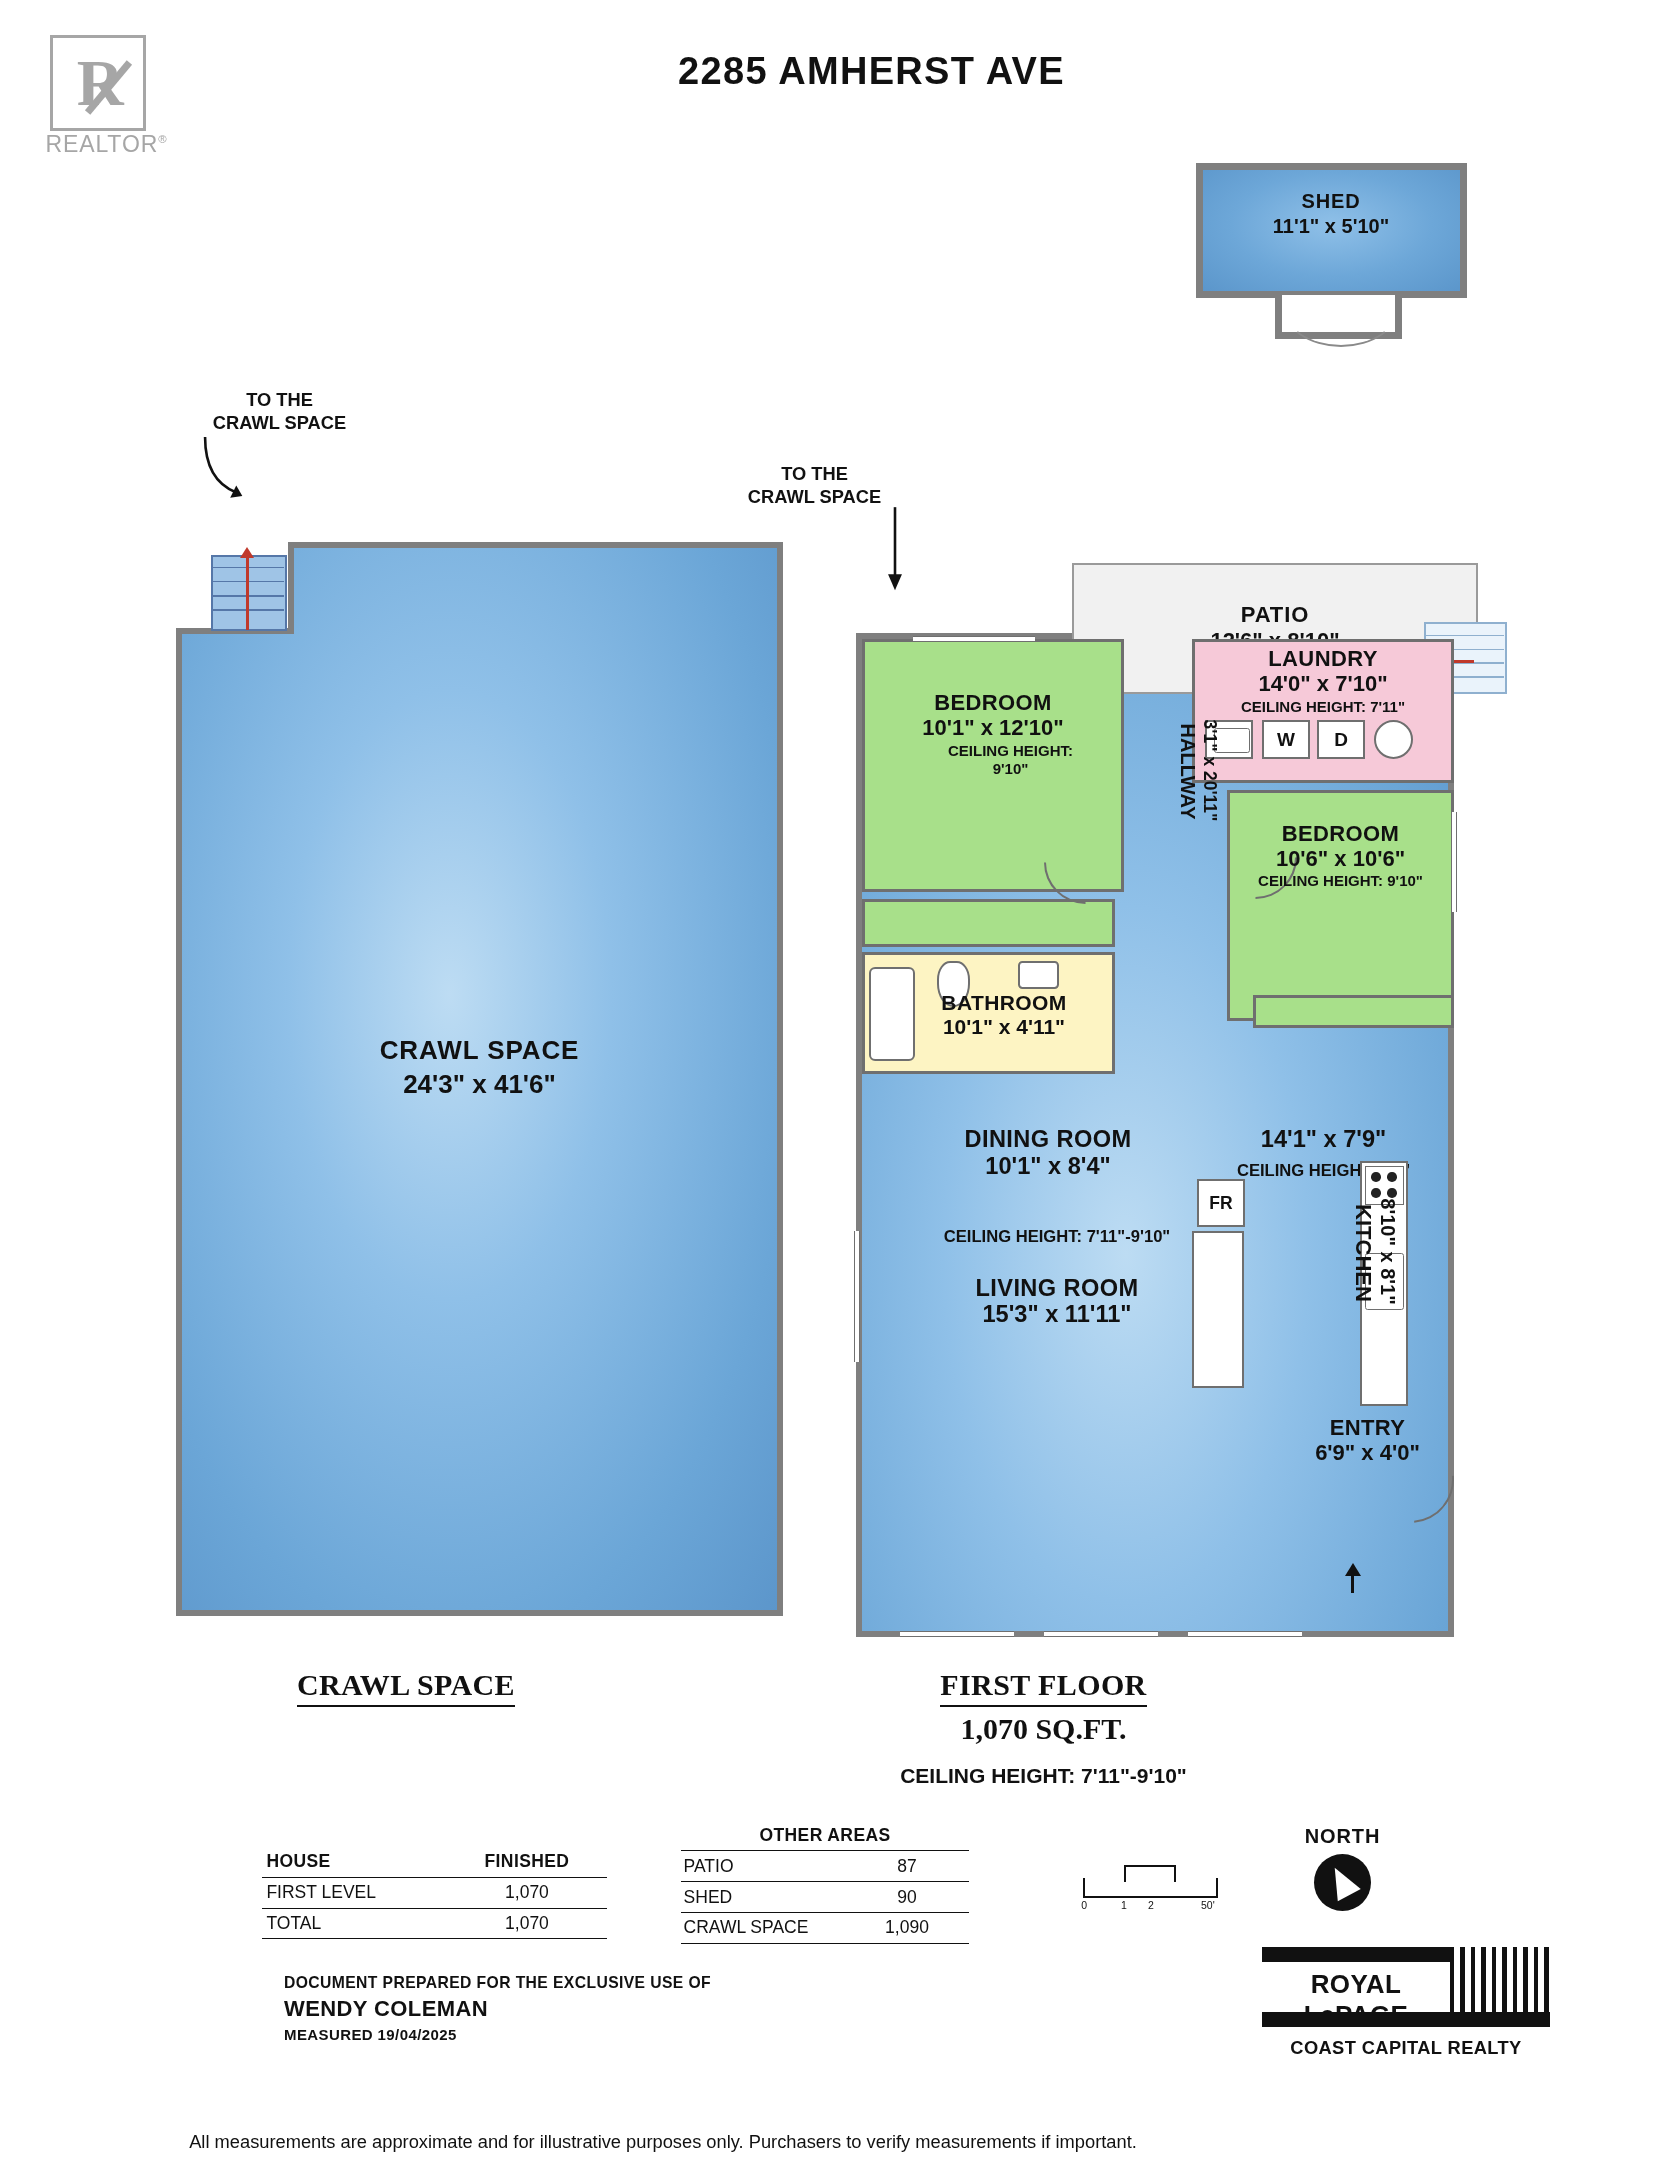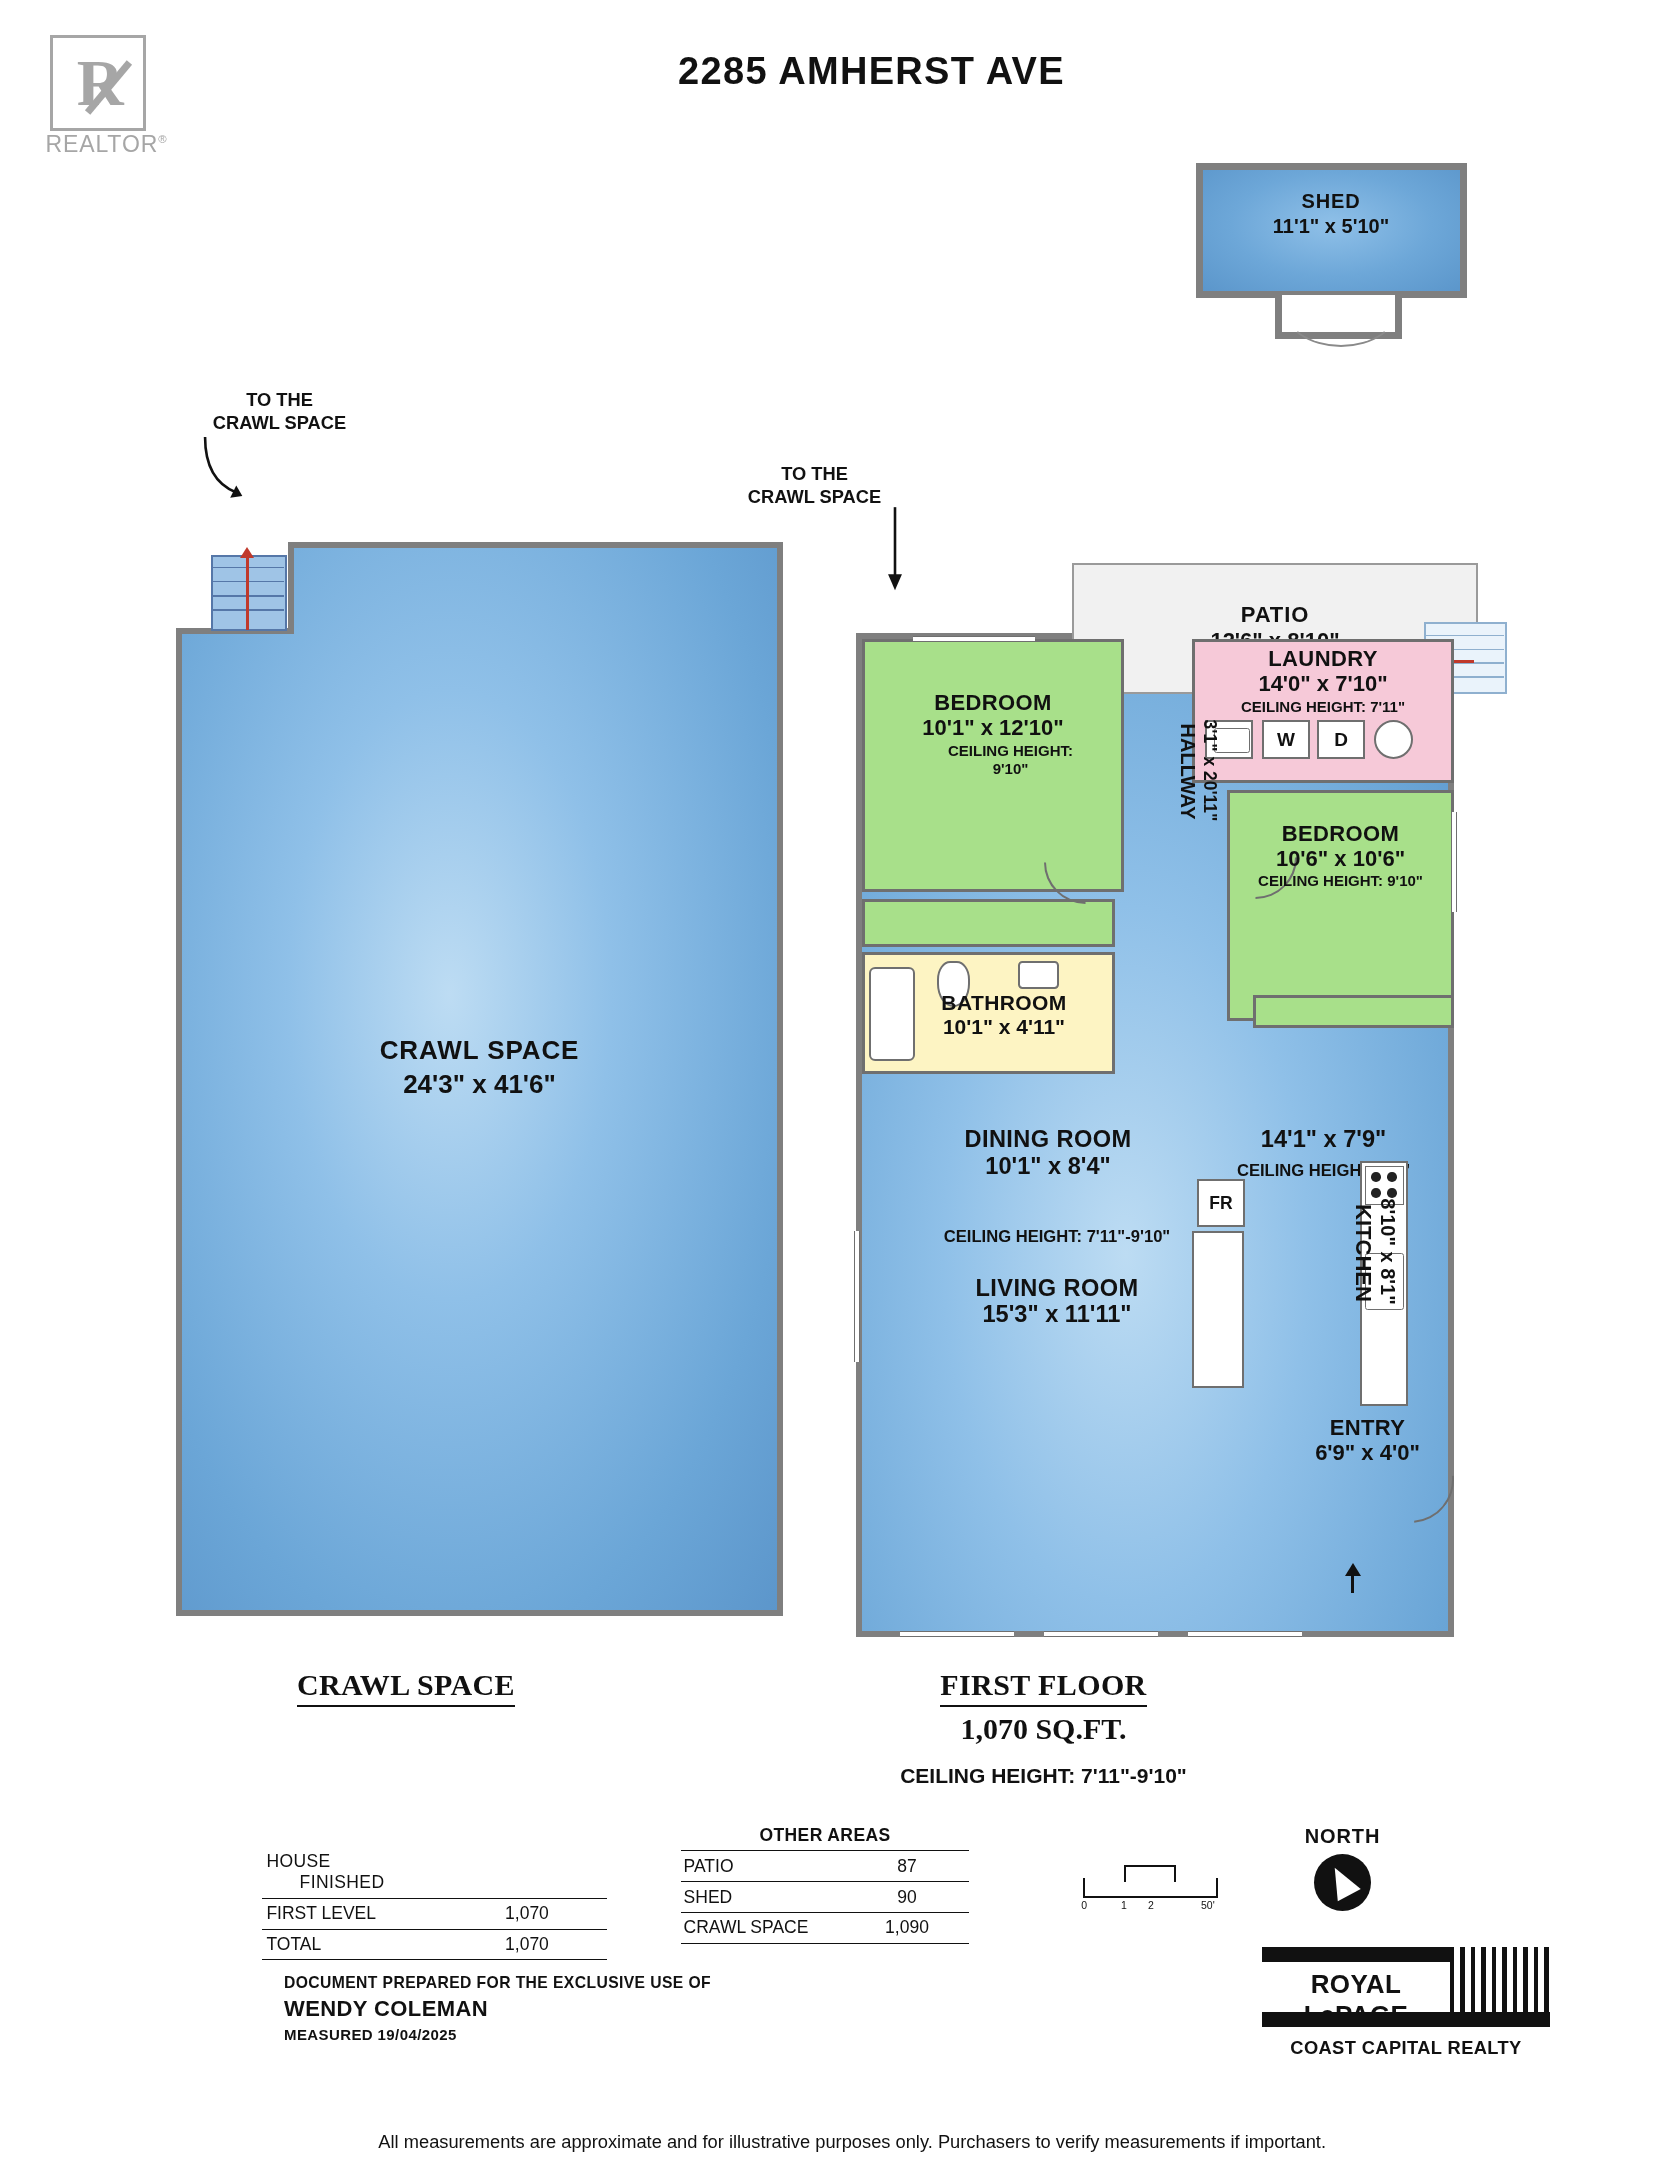--- a/index.html
+++ b/index.html
@@ -134,21 +134,21 @@
   
   #crawl-cap{left:166px;top:1668px;width:480px;text-align:center;}
   #ff-cap{left:786px;top:1668px;width:515px;text-align:center;}
   .cap-name{font-family:"Liberation Serif",serif;font-size:30px;font-weight:bold;letter-spacing:0.4px;border-bottom:2.6px solid #111;display:inline-block;padding-bottom:2.6px;}
   .cap-sq{font-family:"Liberation Serif",serif;font-size:30px;font-weight:bold;margin-top:5.2px;}
   #ff-ch{left:786px;top:1764px;width:515px;text-align:center;font-size:21px;font-weight:bold;}
 
   
   #house-table{left:262px;top:1847px;width:345px;font-size:17.5px;}
   #house-table .row{display:flex;justify-content:space-between;padding:4.4px 4.4px;}
-  #house-table .hdr{font-weight:normal;letter-spacing:0.4px;flex-direction:column;}
+  #house-table .hdr{font-weight:bold;letter-spacing:0.4px;}
   #house-table .line{border-top:1.3px solid #111;}
   #house-table .col-l{width:55%;text-align:left;}
   #house-table .col-r{width:45%;text-align:center;}
 
   #other-table{left:681px;top:1825px;width:288px;font-size:17.5px;}
   #other-table .hdr{text-align:center;font-weight:bold;letter-spacing:0.4px;padding-bottom:4.4px;}
   #other-table .row{display:flex;justify-content:space-between;padding:4.4px 2.6px;}
   #other-table .line{border-top:1.3px solid #111;}
   #other-table .col-l{width:58%;text-align:left;}
   #other-table .col-r{width:42%;text-align:center;}
@@ -181,21 +181,21 @@
   #reshot-palm{position:absolute;left:7.9px;top:27px;width:52px;height:43px;background:#111;border-radius:7.9px 7.9px 15.7px 15.7px;}
   #reshot-dot{position:absolute;left:25px;top:42px;width:16.6px;height:16.6px;border-radius:50%;background:#c0392b;}
   #reshot-name{font-size:20px;font-weight:bold;letter-spacing:0.4px;margin-top:2.6px;}
   #reshot-email{font-size:15.7px;margin-top:4.4px;}
 
   #doc-prep{left:284px;top:1974px;width:480px;}
   #doc-line1{font-size:15.7px;font-weight:bold;letter-spacing:0.4px;}
   #doc-name{font-size:22px;font-weight:bold;margin-top:4.4px;letter-spacing:0.4px;}
   #doc-date{font-size:15px;font-weight:bold;margin-top:3.5px;letter-spacing:0.4px;}
 
-  #disclaimer{left:0;top:2131px;width:1326px;text-align:right;font-size:18.3px;}
+  #disclaimer{left:0;top:2131px;width:1326px;text-align:center;font-size:18.3px;}
 </style>
 </head>
 <body>
 
 <div class="sheet">
 
   <div class="abs" id="realtor-logo">
     <div id="realtor-box">
       <div id="realtor-r">R</div>
       <div id="realtor-slash"></div>

